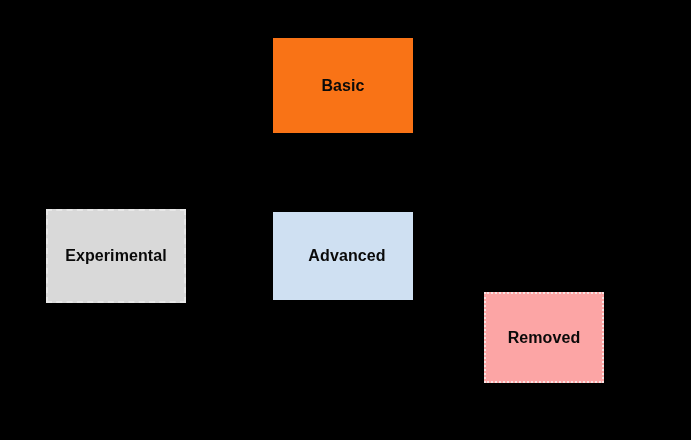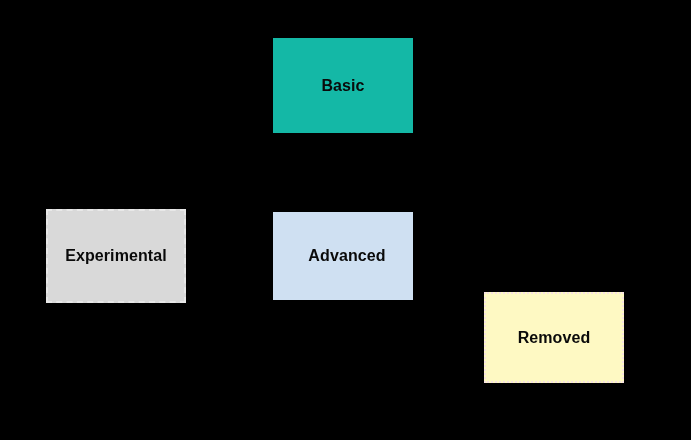--- a/index.html
+++ b/index.html
@@ -39,21 +39,21 @@
     display: block;
     white-space: nowrap;
   }
 
   
   .node-basic {
     left: 273px;
     top: 38px;
     width: 140px;
     height: 95px;
-    background: #14b8a6;
+    background: #f97316;
     border: none;
   }
   .node-experimental {
     left: 46px;
     top: 209px;
     width: 140px;
     height: 94px;
     background: #d9d9d9;
     border: 2px dashed #e8e8e8;
   }
@@ -70,23 +70,23 @@
     left: 484px;
     top: 134px;
     width: 140px;
     height: 91px;
     background: #fbe5ce;
     border: none;
   }
   .node-removed {
     left: 484px;
     top: 292px;
-    width: 140px;
+    width: 120px;
     height: 91px;
-    background: #fef9c3;
+    background: #fca5a5;
     border: 2px dotted #f7e2e2;
   }
 </style>
 </head>
 <body>
 
 <div id="canvas">
 
   <div class="node node-basic">
     <span class="node-label">Basic</span>

